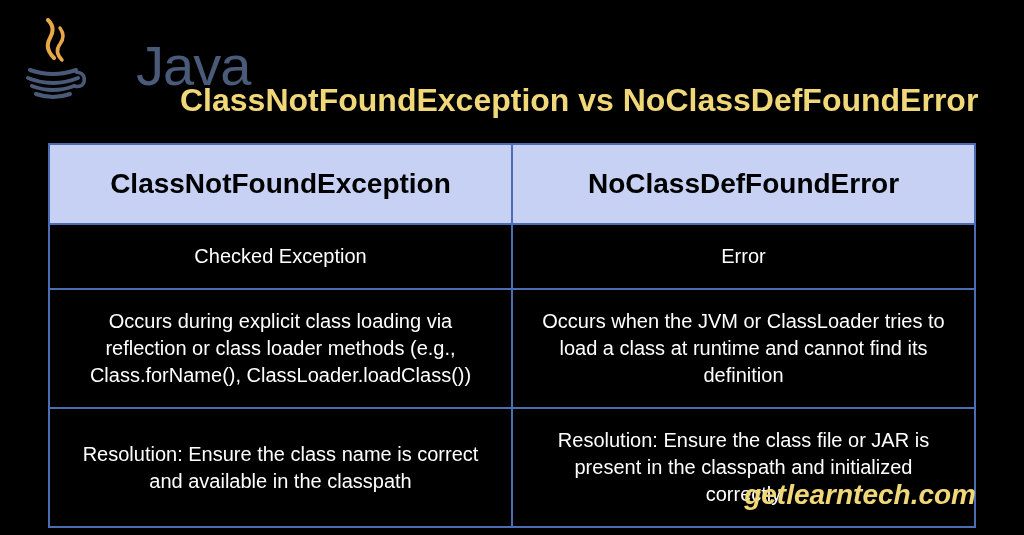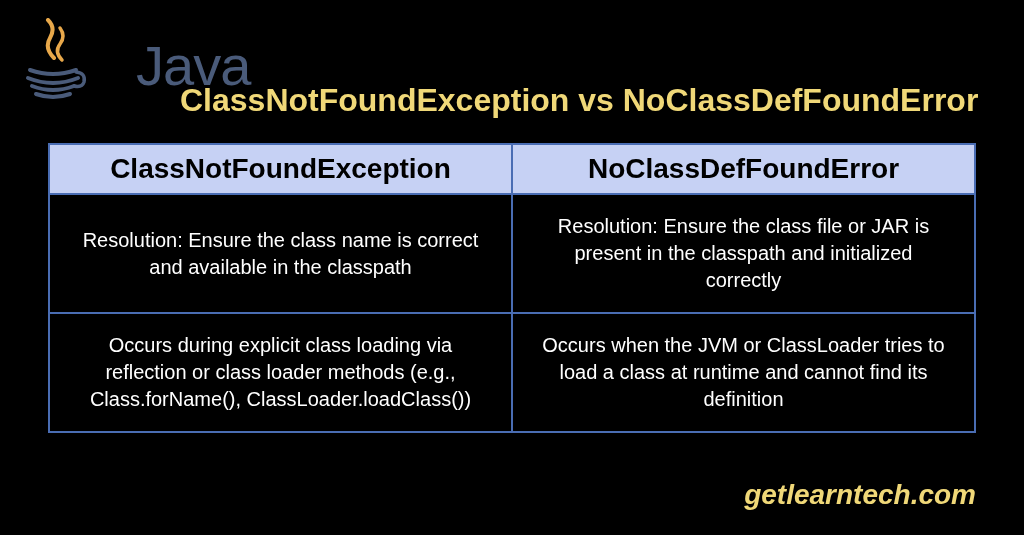--- a/index.html
+++ b/index.html
@@ -45,21 +45,21 @@
       margin: 24px auto 0 auto;
       width: 928px;
       border-collapse: collapse;
       border: 2px solid #4a6db3;
     }
     .comparison-table th {
       background: #c6d1f4;
       color: #000000;
       font-size: 28px;
       font-weight: 700;
-      padding: 8px 10px;
+      padding: 23px 10px;
       border: 2px solid #4a6db3;
       text-align: center;
       width: 50%;
     }
     .comparison-table td {
       background: #000000;
       color: #ffffff;
       font-size: 20px;
       font-weight: 400;
       padding: 18px 24px;
@@ -103,23 +103,27 @@
 
 <table class="comparison-table">
   <thead>
     <tr>
       <th>ClassNotFoundException</th>
       <th>NoClassDefFoundError</th>
     </tr>
   </thead>
   <tbody>
     <tr>
-      <td>Resolution: Ensure the class name is correct and available in the classpath</td>
-      <td>Resolution: Ensure the class file or JAR is present in the classpath and initialized correctly</td>
+      <td>Checked Exception</td>
+      <td>Error</td>
     </tr>
     <tr>
       <td>Occurs during explicit class loading via reflection or class loader methods (e.g., Class.forName(), ClassLoader.loadClass())</td>
       <td>Occurs when the JVM or ClassLoader tries to load a class at runtime and cannot find its definition</td>
+    </tr>
+    <tr>
+      <td>Resolution: Ensure the class name is correct and available in the classpath</td>
+      <td>Resolution: Ensure the class file or JAR is present in the classpath and initialized correctly</td>
     </tr>
   </tbody>
 </table>
 
 <div class="footer-text">getlearntech.com</div>
 
 </body></html>

